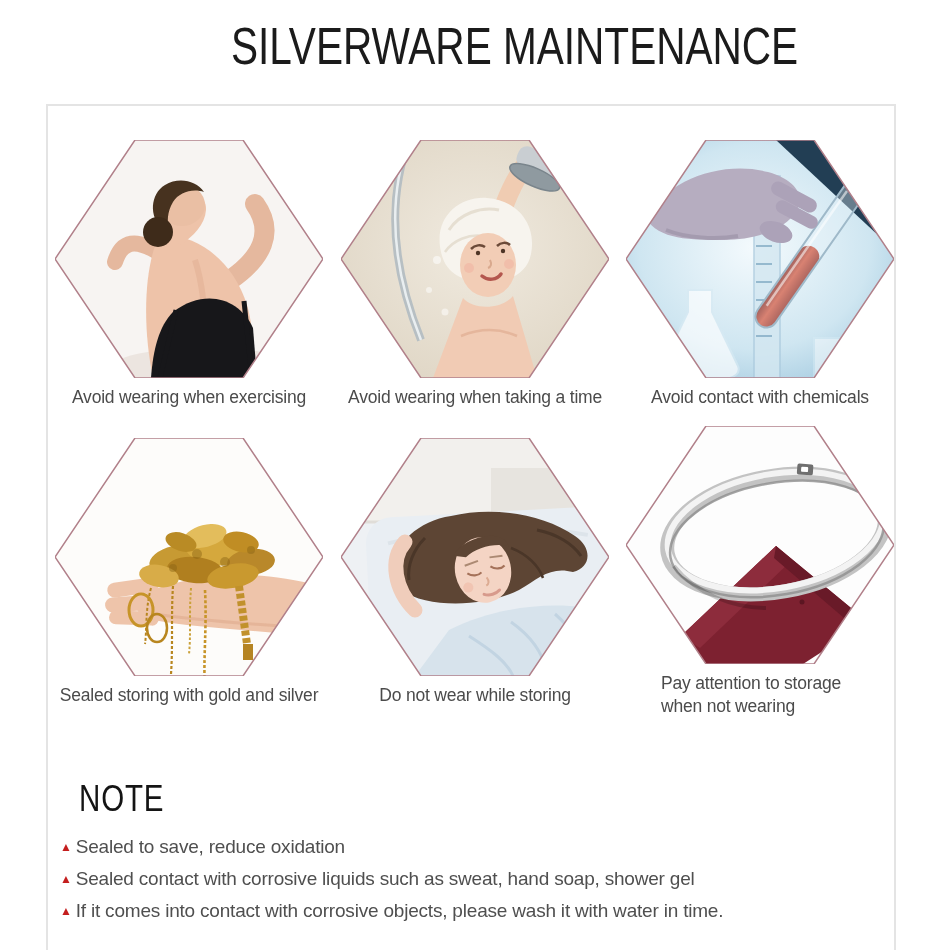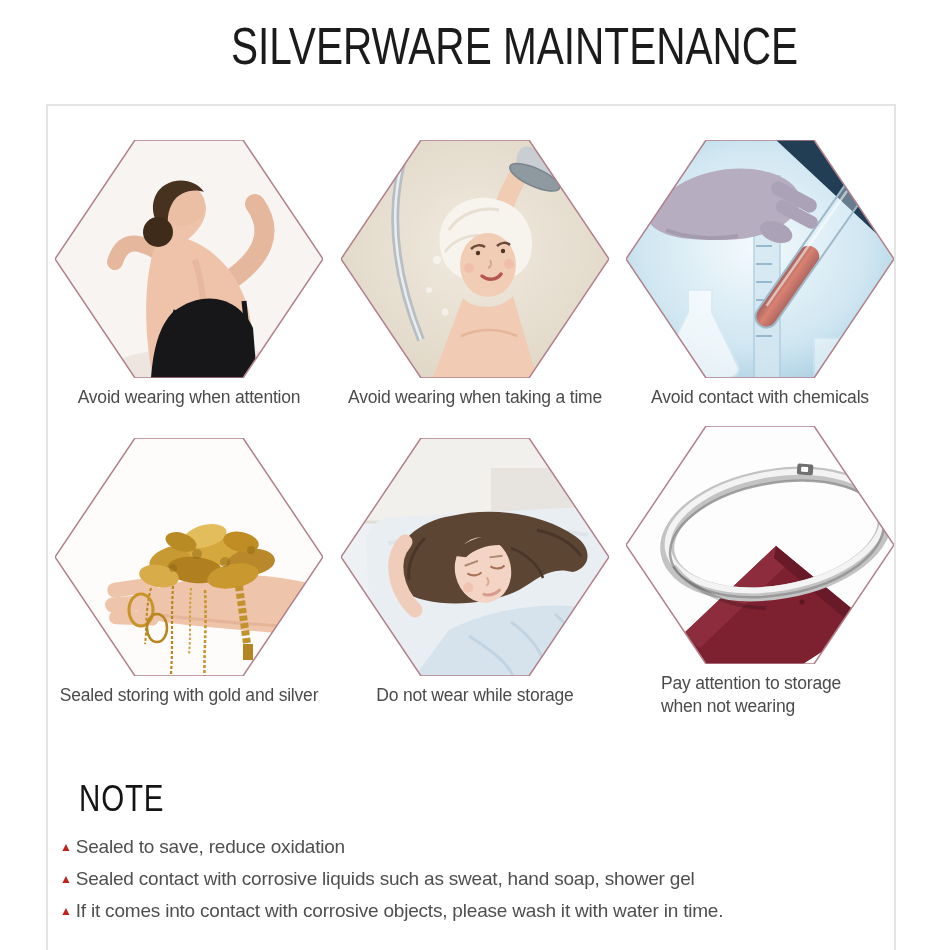--- a/index.html
+++ b/index.html
@@ -56,21 +56,21 @@
           <path d="M118,172 C150,148 184,158 198,188 L202,238 L96,238 C98,210 104,186 118,172 Z" fill="#17171a"></path>
           <path d="M121,170 L105,238" stroke="#17171a" stroke-width="5"></path>
           <path d="M189,161 L197,238" stroke="#17171a" stroke-width="5"></path>
           <path d="M104,96 C112,80 121,68 133,60 C142,54 152,58 151,70 C150,85 138,96 126,105 Z" fill="#eec3a9"></path>
           <ellipse cx="127" cy="65" rx="23" ry="21" fill="#eabfa4"></ellipse>
           <path d="M107,88 C94,77 95,54 110,45 C123,37 141,40 149,52 C138,48 124,52 118,62 C112,72 112,82 114,92 Z" fill="#47321f"></path>
           <circle cx="103" cy="92" r="15" fill="#3e2b1a"></circle>
         </g>
         <polygon points="0,119 80,0 188,0 268,119 188,238 80,238" fill="none" stroke="#b1808a" stroke-width="1.5"></polygon>
       </svg>
-      <figcaption>Avoid wearing when attention</figcaption>
+      <figcaption>Avoid wearing when exercising</figcaption>
     </figure>
 
     <figure class="tip tip2">
       <svg viewBox="0 0 268 238">
         <defs>
           <clipPath id="hc2">
               <polygon points="0,119 80,0 188,0 268,119 188,238 80,238"></polygon>
             </clipPath>
           <radialGradient id="g2" cx="50%" cy="45%" r="75%">
             <stop offset="0%" stop-color="#f0eadf"></stop>
@@ -240,21 +240,21 @@
             <circle cx="124" cy="146" r="5" fill="#eeb4a0" opacity="0.5"></circle>
           </g>
           <path d="M74,172 C54,152 48,122 64,104" stroke="#f0cdbb" stroke-width="15" fill="none" stroke-linecap="round"></path>
           <path d="M108,192 C160,166 222,162 268,174 L268,238 L74,238 Z" fill="#d7e3ec"></path>
           <path d="M128,198 C150,212 166,224 172,238" stroke="#c2d4e2" stroke-width="3" fill="none"></path>
           <path d="M170,184 C190,198 202,216 206,234" stroke="#c2d4e2" stroke-width="3" fill="none"></path>
           <path d="M214,176 C230,190 240,206 244,222" stroke="#c2d4e2" stroke-width="3" fill="none"></path>
         </g>
         <polygon points="0,119 80,0 188,0 268,119 188,238 80,238" fill="none" stroke="#b1808a" stroke-width="1.5"></polygon>
       </svg>
-      <figcaption>Do not wear while storage</figcaption>
+      <figcaption>Do not wear while storing</figcaption>
     </figure>
 
     <figure class="tip tip6">
       <svg viewBox="0 0 268 238">
         <defs>
             <clipPath id="hc6">
               <polygon points="0,119 80,0 188,0 268,119 188,238 80,238"></polygon>
             </clipPath>
           </defs>
         <g clip-path="url(#hc6)">

